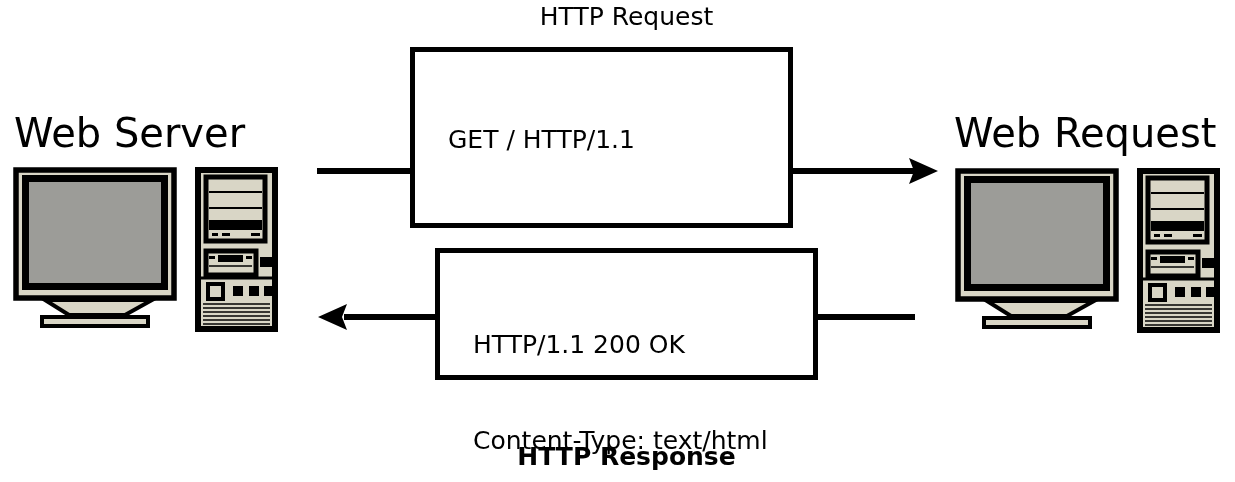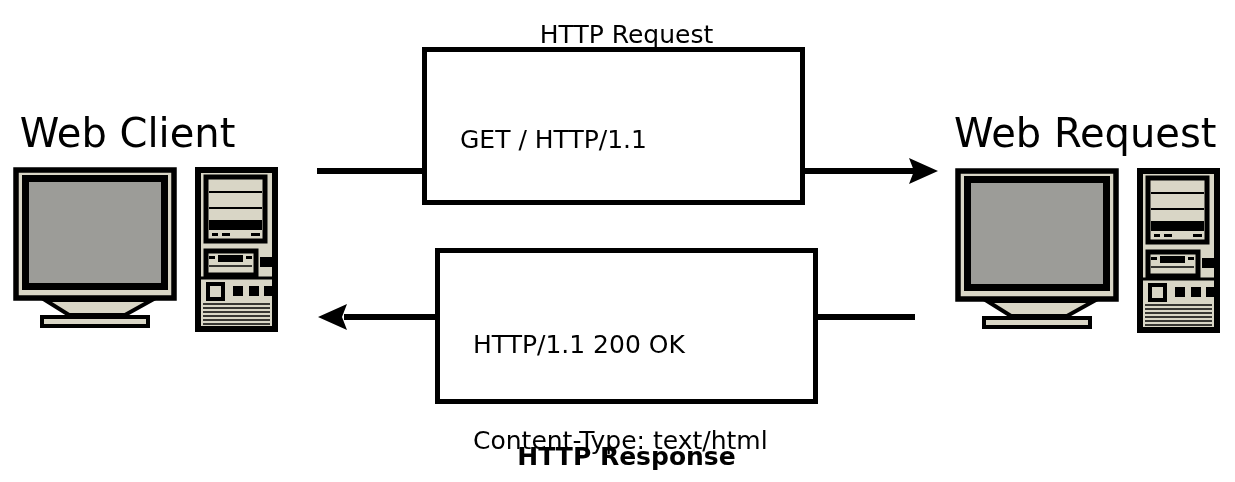--- a/index.html
+++ b/index.html
@@ -23,32 +23,32 @@
 
   .msg-box {
     position: absolute;
     box-sizing: border-box;
     background: var(--background, #ffffff);
     border: 5px solid var(--outline, #000000);
     font-size: 25px;
     line-height: 32px;
     white-space: pre;
   }
-  .msg-box-request  { left: 422px; top: 47px;  width: 383px; height: 158px; padding: 8px 0 0 33px; }
-  .msg-box-response { left: 435px; top: 248px; width: 383px; height: 156px; padding: 12px 0 0 33px; }
+  .msg-box-request  { left: 410px; top: 47px;  width: 383px; height: 181px; padding: 8px 0 0 33px; }
+  .msg-box-response { left: 435px; top: 248px; width: 383px; height: 132px; padding: 12px 0 0 33px; }
 
   .caption {
     position: absolute;
     width: 383px;
     left: 435px;
     font-size: 25px;
     line-height: 32px;
     text-align: center;
   }
-  .caption-request  { top: 1px; margin-top: 18px; }
+  .caption-request  { top: 1px; }
   .caption-response { top: 441px; font-weight: bold; }
 
   .pc-label {
     position: absolute;
     font-size: 40px;
     line-height: 48px;
     text-align: center;
     white-space: nowrap;
   }
   .pc-label-client { left: 14px;  top: 109px; width: 227px; }
@@ -114,21 +114,21 @@
     </g>
 
     <g transform="translate(13,167)">
       <use href="#pc-symbol"></use>
     </g>
     <g transform="translate(955,168)">
       <use href="#pc-symbol"></use>
     </g>
   </svg>
 
-  <div class="pc-label pc-label-client">Web Client</div>
+  <div class="pc-label pc-label-client">Web Server</div>
   <div class="pc-label pc-label-server">Web Request</div>
 
   <div class="caption caption-request">HTTP Request</div>
 
   <div class="msg-box msg-box-request">
     <div>GET / HTTP/1.1</div>
   </div>
 
   <div class="msg-box msg-box-response">
     <div>HTTP/1.1 200 OK</div>

